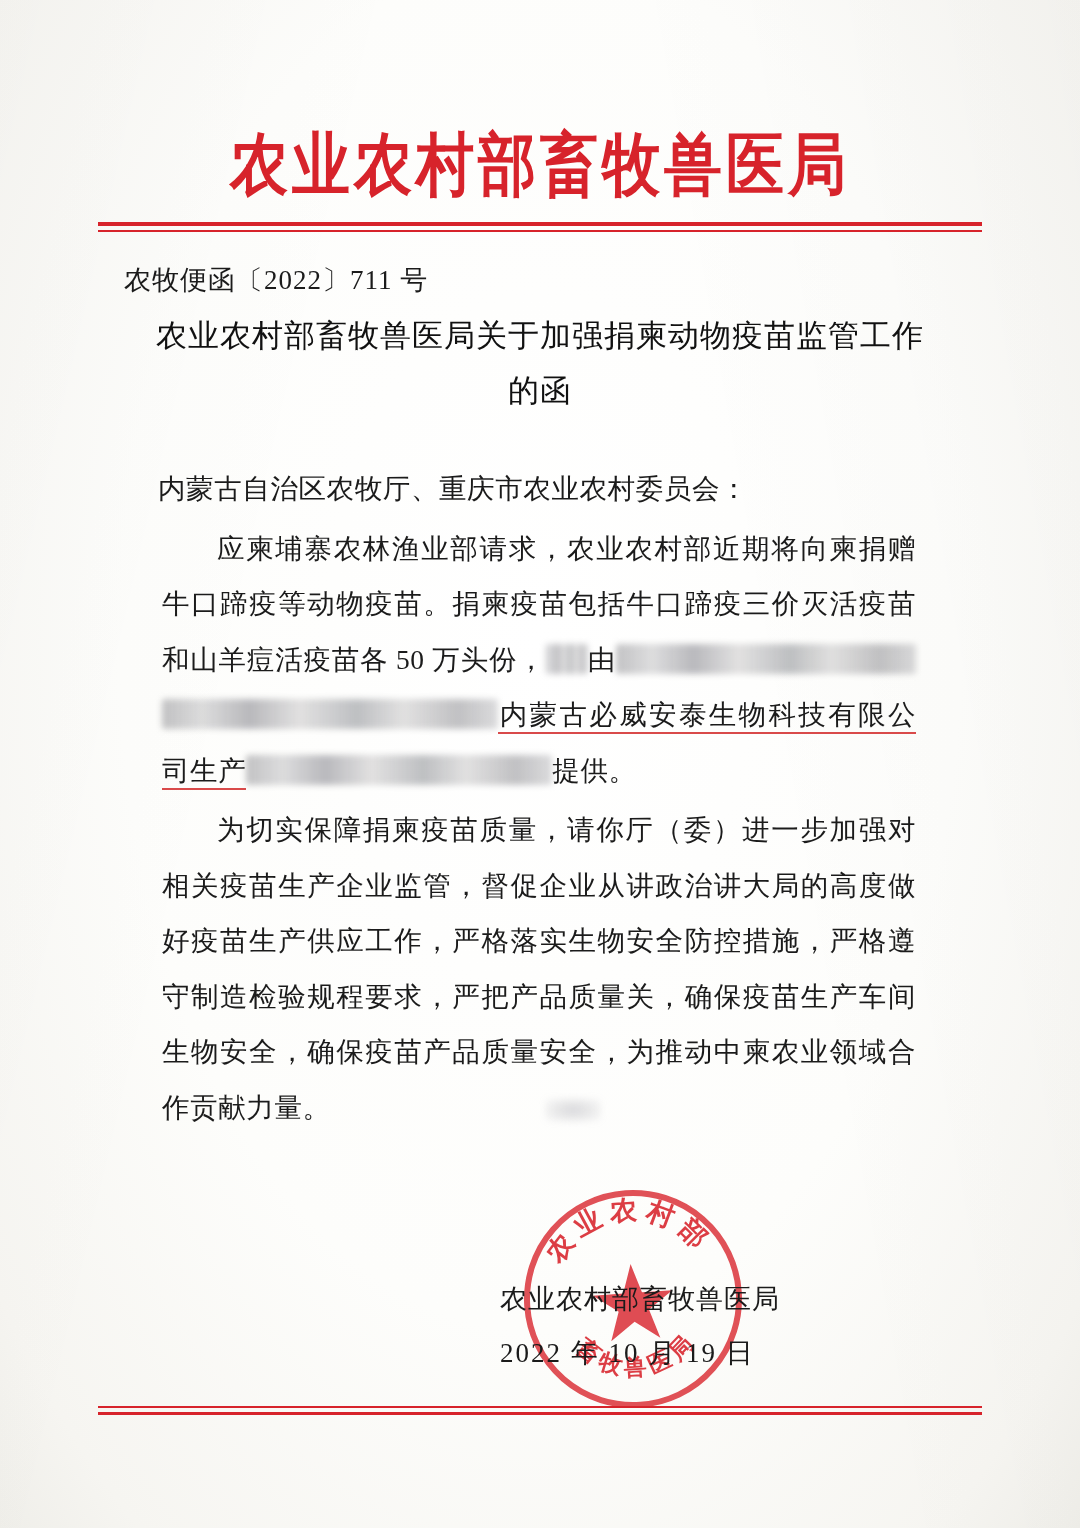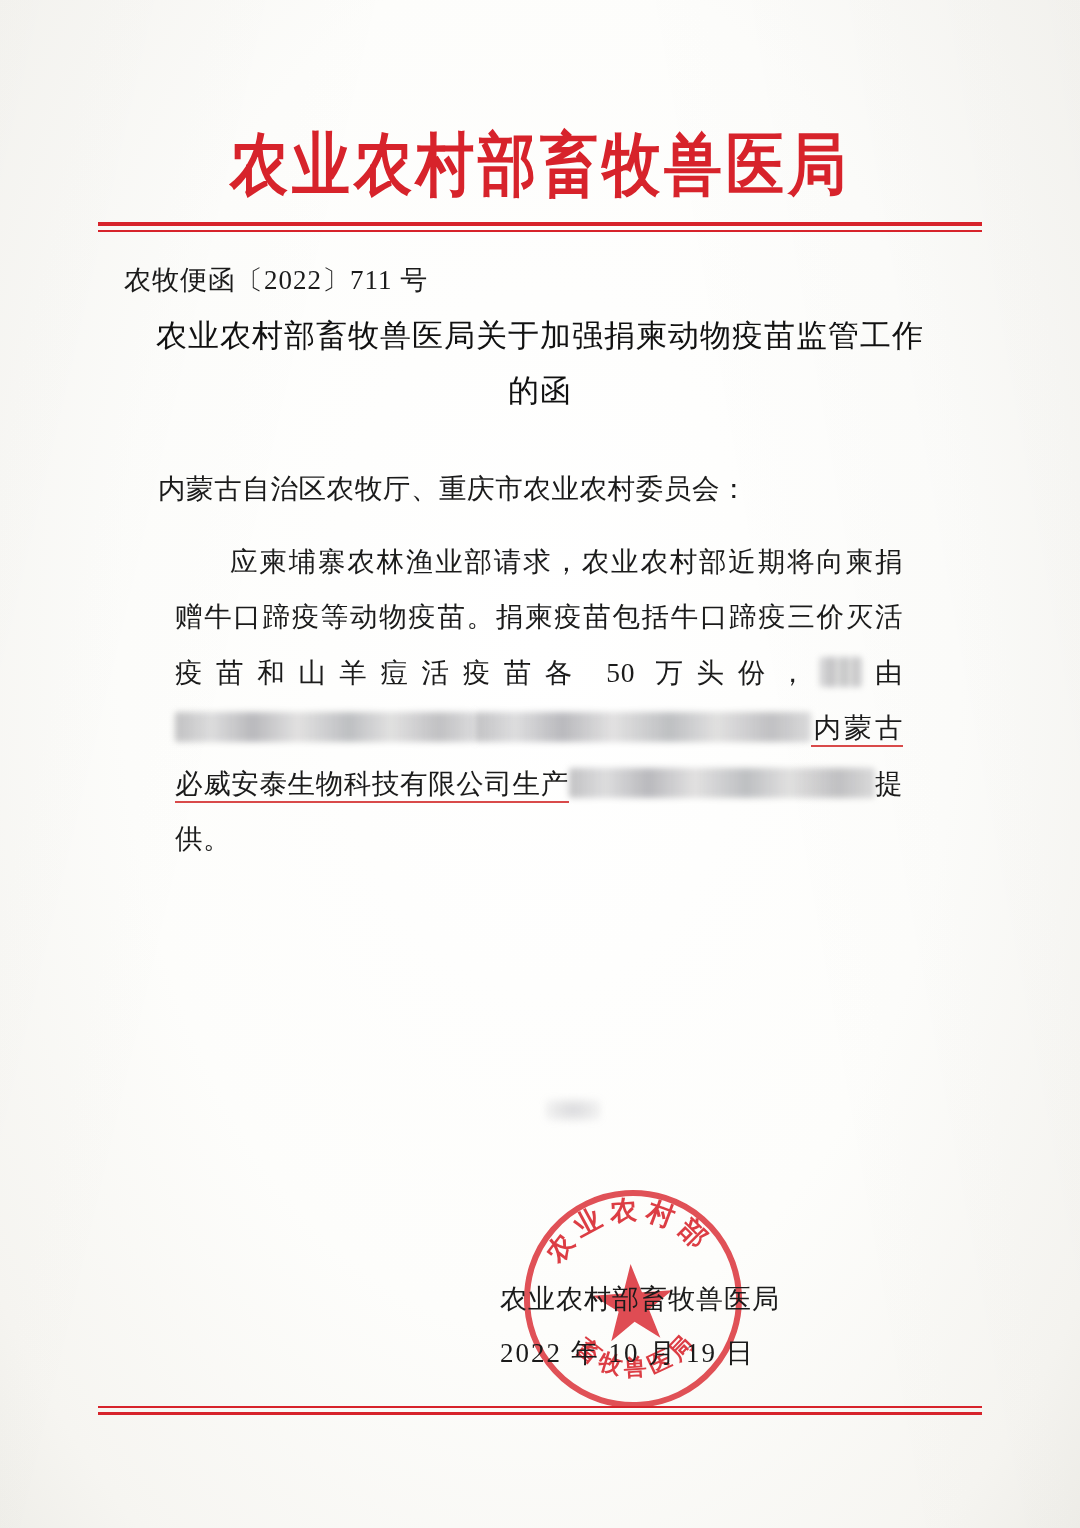--- a/index.html
+++ b/index.html
@@ -113,21 +113,21 @@
     left: 158px;
     width: 762px;
     font-size: 27.5px;
     line-height: 2.02;
     letter-spacing: 0.6px;
     color: #1b1b1b;
     text-align: justify;
   }
   .salutation { margin: 0 0 0 0; }
   .para {
-    margin: 17px;
+    margin: 4px;
     text-indent: 2em;
   }
 
   
   .redact {
     display: inline-block;
     vertical-align: -5px;
     background: linear-gradient(90deg,
       rgba(120,120,125,0.45) 0%, rgba(150,150,155,0.32) 12%,
       rgba(110,110,118,0.48) 26%, rgba(160,158,160,0.3) 41%,
@@ -223,20 +223,21 @@
 
   <div class="doc-number">农牧便函〔2022〕711 号</div>
 
   <div class="title">农业农村部畜牧兽医局关于加强捐柬动物疫苗监管工作的函</div>
 
   <div class="body">
     <p class="salutation">内蒙古自治区农牧厅、重庆市农业农村委员会：</p>
     <p class="para">
       <span>应柬埔寨农林渔业部请求，农业农村部近期将向柬捐赠牛口蹄疫等动物疫苗。捐柬疫苗包括牛口蹄疫三价灭活疫苗和山羊痘活疫苗各 50 万头份，</span><span class="redact r-a"></span><span>由</span><span class="redact r-b"></span><span class="redact r-c"></span><span class="underline-red">内蒙古必威安泰生物科技有限公司生产</span><span class="redact r-e"></span><span>提供。</span>
     </p>
+    <p class="para">为切实保障捐柬疫苗质量，请你厅（委）进一步加强对相关疫苗生产企业监管，督促企业从讲政治讲大局的高度做好疫苗生产供应工作，严格落实生物安全防控措施，严格遵守制造检验规程要求，严把产品质量关，确保疫苗生产车间生物安全，确保疫苗产品质量安全，为推动中柬农业领域合作贡献力量。</p>
   </div>
 
   <div class="smudge" style="top:1098px; left:545px;"></div>
 
   <svg class="seal" viewBox="0 0 226 226" aria-hidden="true">
     <circle cx="113" cy="113" r="106" fill="none" stroke="#d8232b" stroke-width="6" opacity="0.9"></circle>
     <path id="sealTop" d="M 33 113 A 80 80 0 0 1 193 113" fill="none"></path>
     <path id="sealBottom" d="M 37 113 A 76 76 0 0 0 189 113" fill="none"></path>
     <text font-family="'DejaVu Serif','Liberation Serif',serif" font-size="27" font-weight="bold" fill="#d8232b" letter-spacing="7">
       <textPath href="#sealTop" startOffset="50%" text-anchor="middle">农业农村部</textPath>

